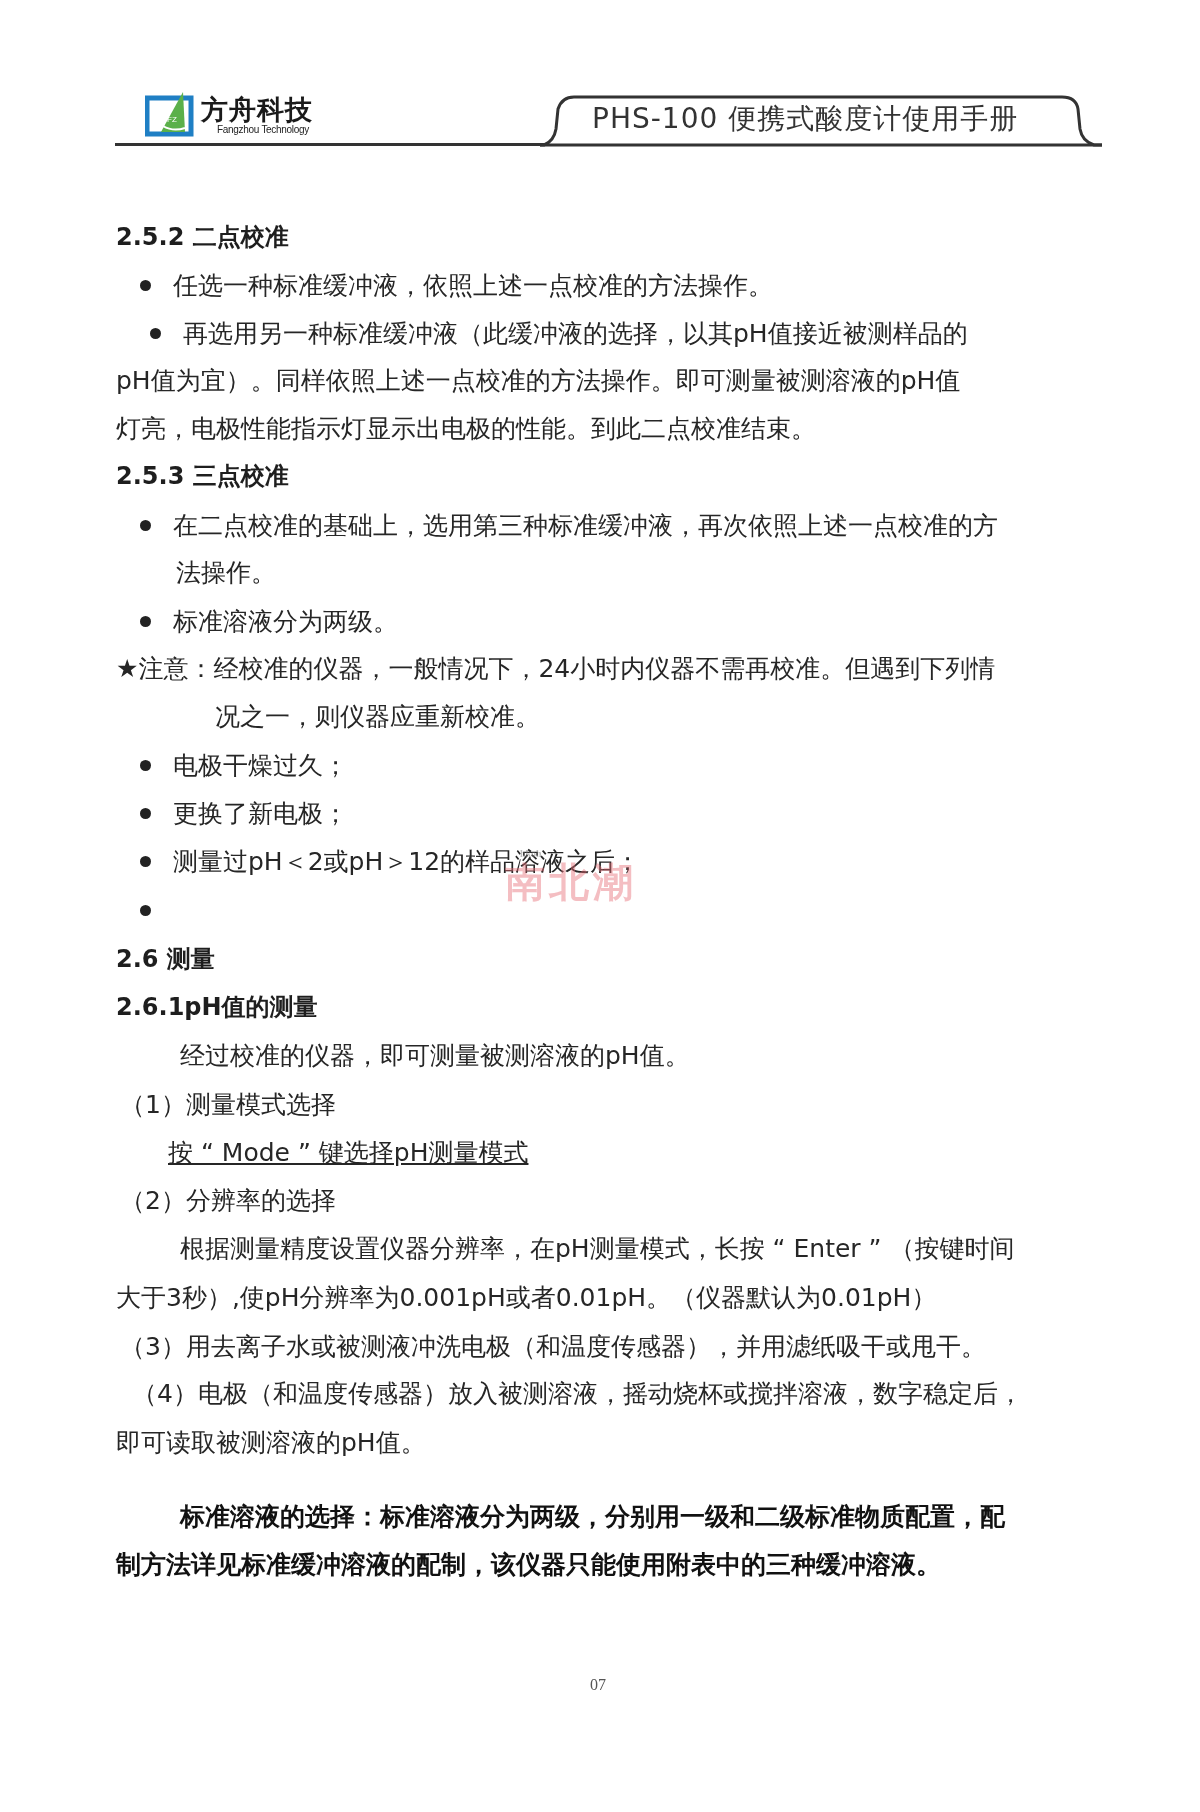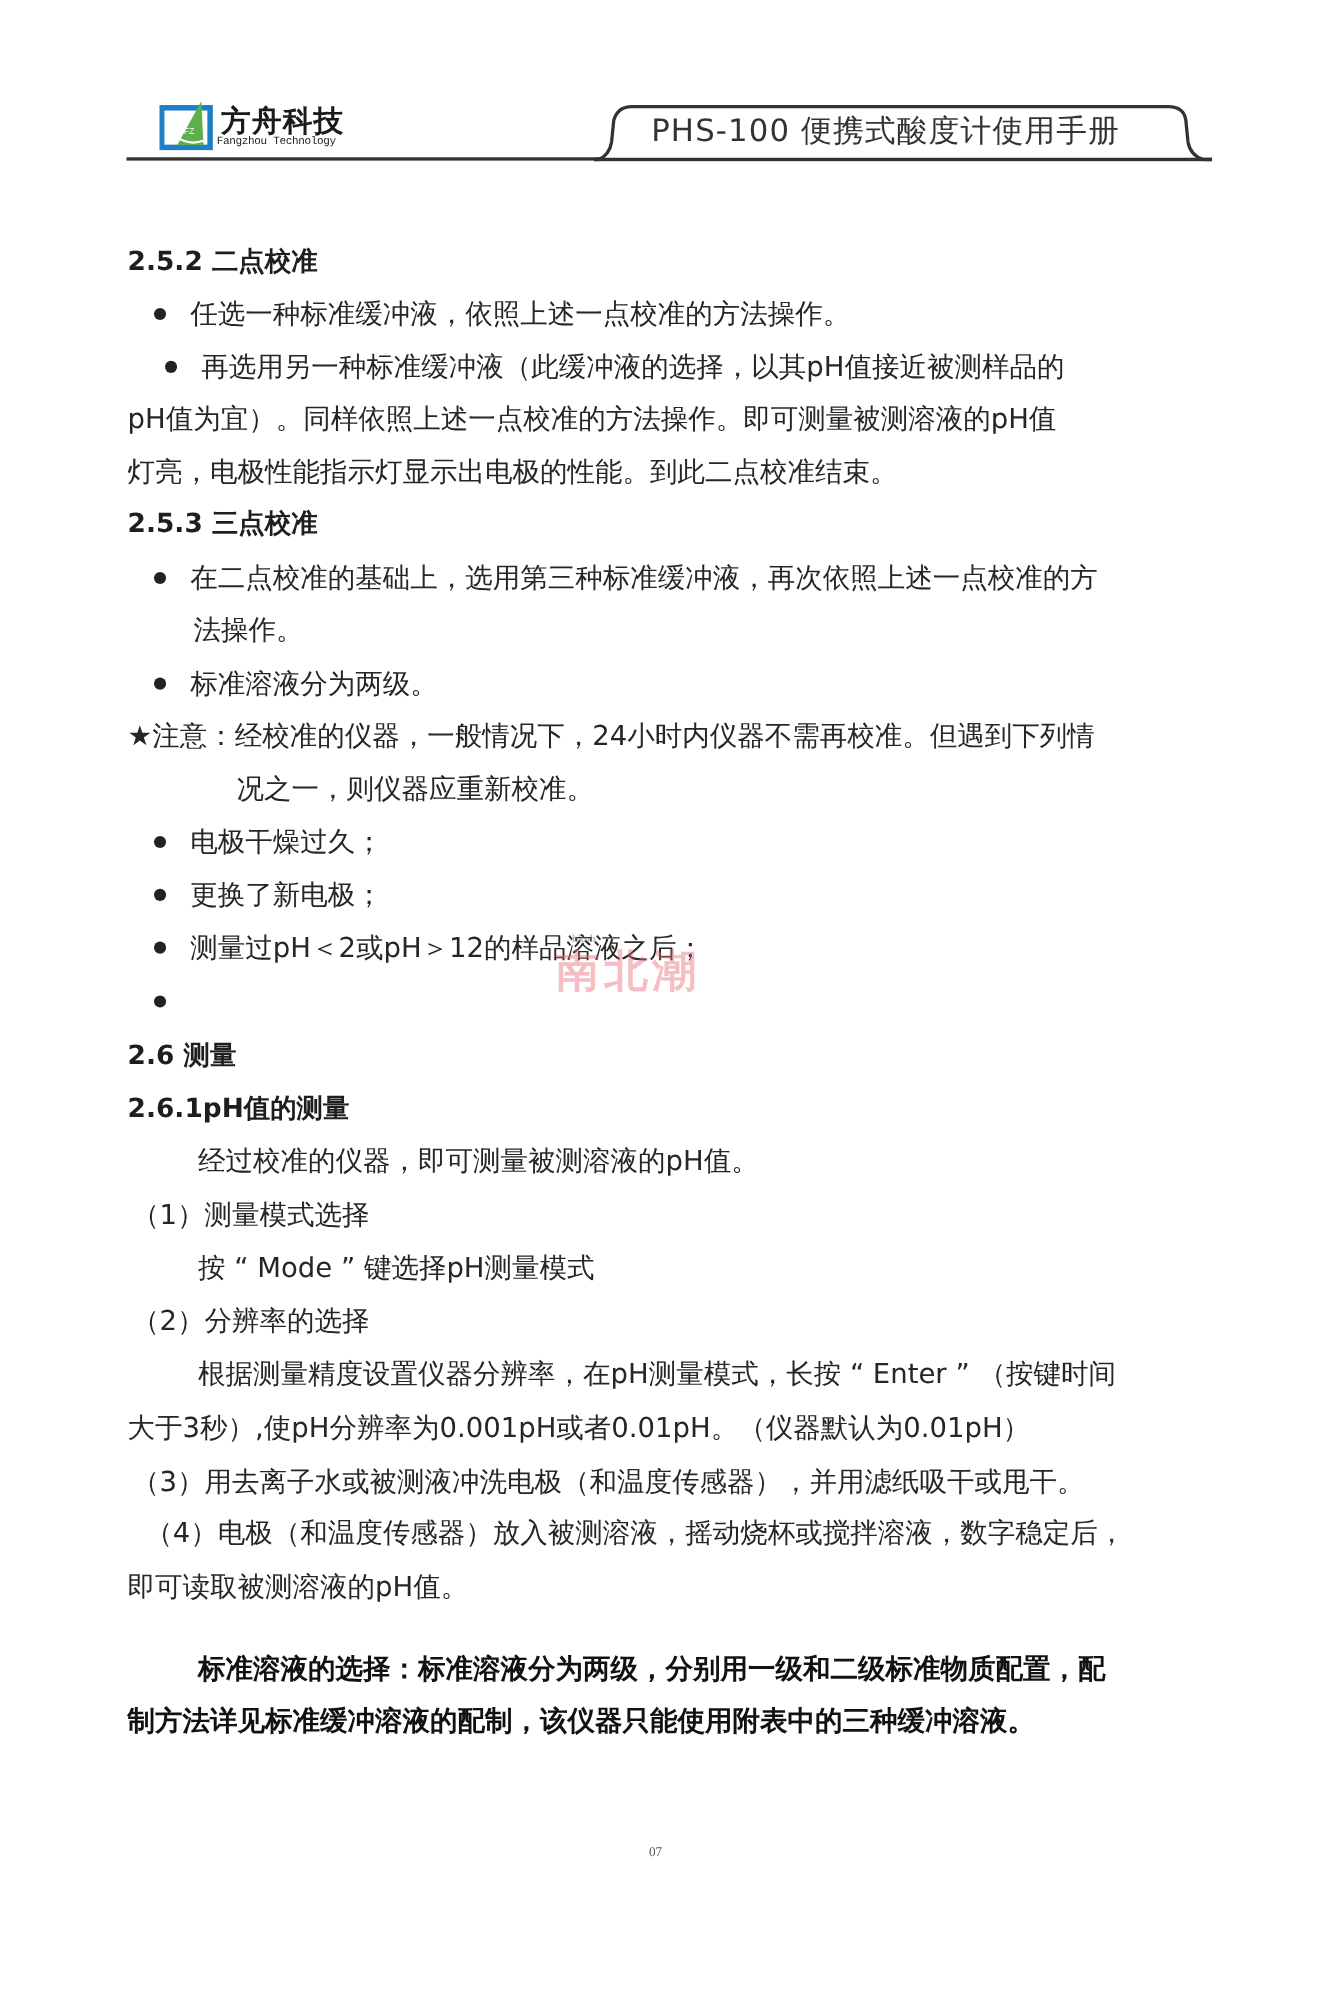--- a/index.html
+++ b/index.html
@@ -7,36 +7,36 @@
          font-family:"DejaVu Sans","Liberation Sans",sans-serif; color:#222; }
   .abs { position:absolute; white-space:nowrap; }
   .line { position:absolute; left:116px; font-size:25px; line-height:34px; color:#262626; white-space:nowrap; }
   .head { font-weight:bold; color:#1e1e1e; }
   .bullet-dot { display:inline-block; width:11px; height:11px; border-radius:50%; background:#222; vertical-align:middle; margin-right:22px; position:relative; top:-2px; }
   .bold { font-weight:bold; color:#111; }
   #logo { position:absolute; left:145px; top:92px; width:160px; height:48px; }
   #rule-left { position:absolute; left:115px; top:143px; width:440px; height:3px; background:#333; }
   #tab { position:absolute; left:540px; top:95px; width:562px; height:52px; }
   #page-title { position:absolute; left:592px; top:100px; font-size:28px; color:#333; font-family:"DejaVu Sans", sans-serif; letter-spacing:1px; white-space:nowrap; }
-  #page-num { position:absolute; left:590px; top:1676px; font-size:12px; color:#555; font-family:"Liberation Serif", serif; }
+  #page-num { position:absolute; left:590px; top:1676px; font-size:16px; color:#555; font-family:"Liberation Serif", serif; }
   #watermark { position:absolute; left:505px; top:855px; font-size:40px; color:rgba(230,110,120,0.45); font-family:"DejaVu Serif", serif; font-weight:bold; letter-spacing:4px; white-space:nowrap; }
   #watermark-sub { position:absolute; left:520px; top:848px; font-size:10px; color:rgba(120,120,120,0.5); font-family:Liberation Serif, serif; font-weight:bold; }
 </style>
 </head>
 <body>
 
 <div id="logo">
   <svg width="50" height="48" viewBox="0 0 50 48" style="position:absolute;left:0;top:0;">
     <rect x="2" y="6" width="44" height="36" fill="none" stroke="#1f7fc4" stroke-width="5"></rect>
     <path d="M38 0 L16 40 L40 40 Z" fill="#5bb04a"></path>
     <path d="M18 34 Q28 40 40 36" stroke="#fff" stroke-width="2" fill="none"></path>
     <text x="22" y="30" font-size="8" fill="#fff" font-family="Liberation Sans, sans-serif">FZ</text>
   </svg>
   <div class="abs" style="left:56px;top:0px;font-size:27px;font-weight:bold;color:#1a1a1a;letter-spacing:1px;">方舟科技</div>
-  <div class="abs" style="left:52px;top:32px;font-size:10px;color:#222;font-family:Liberation Mono, monospace;letter-spacing:-0.3px;">Fangzhou Technology</div>
+  <div class="abs" style="left:72px;top:32px;font-size:10px;color:#222;font-family:Liberation Sans, sans-serif;letter-spacing:-0.3px;">Fangzhou Technology</div>
 </div>
 
 <div id="rule-left"></div>
 <svg id="tab" viewBox="0 0 562 52">
   <path d="M0 50 L4 50 Q14 46 16 34 L18 14 Q22 2 34 2 L522 2 Q536 2 538 14 L540 34 Q542 46 554 50 L562 50" fill="#fff" stroke="#333" stroke-width="3"></path>
   <line x1="0" y1="50" x2="562" y2="50" stroke="#333" stroke-width="3"></line>
 </svg>
 <div id="page-title">PHS-100 便携式酸度计使用手册</div>
 
 <div class="line head" style="top:220px;font-size:24px;">2.5.2 二点校准</div>
@@ -73,21 +73,21 @@
   <span class="bullet-dot"></span>
 </div>
 
 <div id="watermark">南北潮</div>
 <div id="watermark-sub">hkoh</div>
 
 <div class="line head" style="top:942px;font-size:24px;">2.6 测量</div>
 <div class="line head" style="top:990px;font-size:24px;">2.6.1pH值的测量</div>
 <div class="line" style="top:1039px;left:180px;">经过校准的仪器，即可测量被测溶液的pH值。</div>
 <div class="line" style="top:1088px;left:120px;">（1）测量模式选择</div>
-<div class="line" style="top:1136px;left:180px;">按 “ Mode ” 键选择pH测量模式</div>
+<div class="line" style="top:1136px;left:168px;text-decoration:underline;">按 “ Mode ” 键选择pH测量模式</div>
 <div class="line" style="top:1184px;left:120px;">（2）分辨率的选择</div>
 <div class="line" style="top:1232px;left:180px;">根据测量精度设置仪器分辨率，在pH测量模式，长按 “ Enter ” （按键时间</div>
 <div class="line" style="top:1281px;">大于3秒）,使pH分辨率为0.001pH或者0.01pH。（仪器默认为0.01pH）</div>
 <div class="line" style="top:1330px;left:120px;">（3）用去离子水或被测液冲洗电极（和温度传感器），并用滤纸吸干或甩干。</div>
 <div class="line" style="top:1377px;left:132px;">（4）电极（和温度传感器）放入被测溶液，摇动烧杯或搅拌溶液，数字稳定后，</div>
 <div class="line" style="top:1426px;">即可读取被测溶液的pH值。</div>
 
 <div class="line bold" style="top:1500px;left:180px;text-align:right;">标准溶液的选择：标准溶液分为两级，分别用一级和二级标准物质配置，配</div>
 <div class="line bold" style="top:1548px;">制方法详见标准缓冲溶液的配制，该仪器只能使用附表中的三种缓冲溶液。</div>
 

